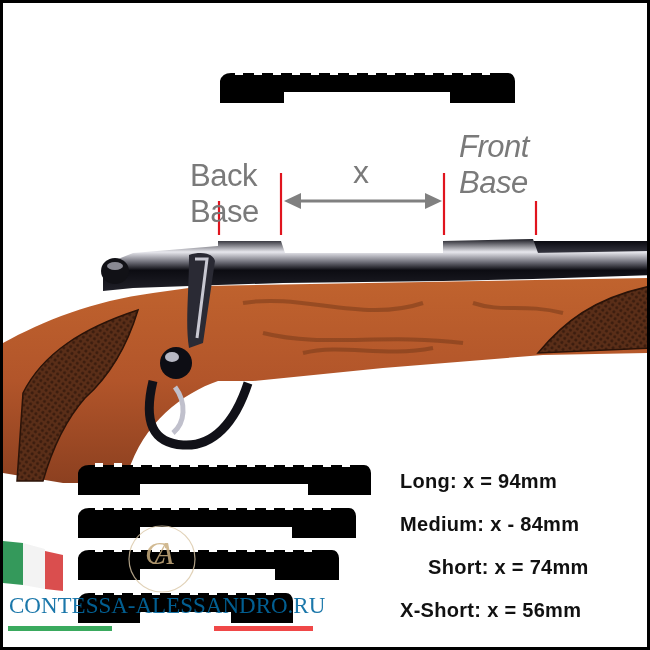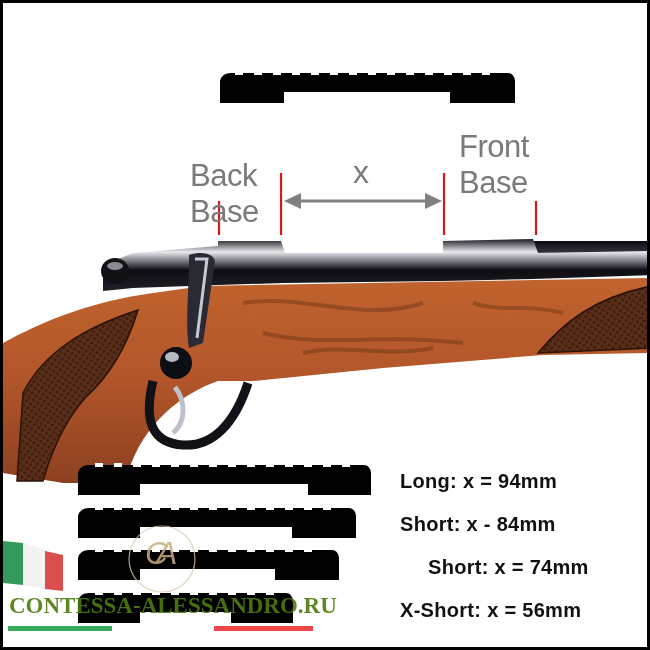--- a/index.html
+++ b/index.html
@@ -15,23 +15,23 @@
     position: absolute; color: #7a7a7a; font-size: 31px; line-height: 36px;
     font-family: "Liberation Sans", "DejaVu Sans", sans-serif;
     letter-spacing: -0.5px;
   }
   .spec {
     position: absolute; left: 397px; font-size: 20px; font-weight: bold; color: #111;
     font-family: Liberation Sans, sans-serif; letter-spacing: 0.3px;
     white-space: nowrap;
   }
   .watermark-text {
-    position: absolute; left: 6px; top: 590px; font-size: 23px; color: #4d7c0f;
+    position: absolute; left: 6px; top: 590px; font-size: 23px; color: #0369a1;
     font-family: "Liberation Serif", "DejaVu Serif", serif; letter-spacing: 0px;
-    opacity: 0.9; white-space: nowrap; font-weight: bold;
+    opacity: 0.9; white-space: nowrap;
   }
   .wm-line { position: absolute; height: 5px; top: 623px; }
 </style>
 </head>
 <body>
 
 <div id="canvas">
 
   <svg class="layer" width="650" height="650" viewBox="0 0 650 650">
     <defs>
@@ -186,33 +186,33 @@
     </g>
 
     <g opacity="0.9">
       <path d="M0 538 L20 540 L20 582 L0 580 Z" fill="#1f8f4a"></path>
       <path d="M20 540 L42 546 L42 586 L20 582 Z" fill="#f2f2f2"></path>
       <path d="M42 548 L60 552 L60 588 L42 586 Z" fill="#d63b3b"></path>
     </g>
     <circle cx="159" cy="556" r="33" fill="none" stroke="#d9c7a6" stroke-width="1.2" opacity="0.8"></circle>
   </svg>
 
-  <div style="position:absolute; left:142px; top:532px; font-size:32px; color:#c9ad7e; font-family:Liberation Sans, sans-serif; font-style:italic; opacity:0.85; letter-spacing:-12px;">CA</div>
+  <div style="position:absolute; left:142px; top:532px; font-size:32px; color:#c9ad7e; font-family:Liberation Serif, serif; font-style:italic; opacity:0.85; letter-spacing:-12px;">CA</div>
 
   <div class="label-gray" style="left:187px; top:123px;margin-top:32px;">
     <div>Back</div>
     <div>Base</div>
   </div>
-  <div class="label-gray" style="left:456px; top:126px;">
+  <div class="label-gray" style="left:456px; top:126px;font-style:italic;">
     <div>Front</div>
     <div>Base</div>
   </div>
   <div class="label-gray" style="left:350px; top:151px; font-size:32px;">x</div>
 
   <div class="spec" style="top:467px;">Long: x = 94mm</div>
-  <div class="spec" style="top:510px;">Short: x - 84mm</div>
+  <div class="spec" style="top:510px;">Medium: x - 84mm</div>
   <div class="spec" style="top:553px;margin-left:28px;">Short: x = 74mm</div>
   <div class="spec" style="top:596px;">X-Short: x = 56mm</div>
 
   <div class="watermark-text">CONTESSA-ALESSANDRO.RU</div>
   <div class="wm-line" style="left:5px; width:104px; background:#3aaa5e;"></div>
   <div class="wm-line" style="left:211px; width:99px; background:#f04848;"></div>
 </div>
 
 </body></html>

